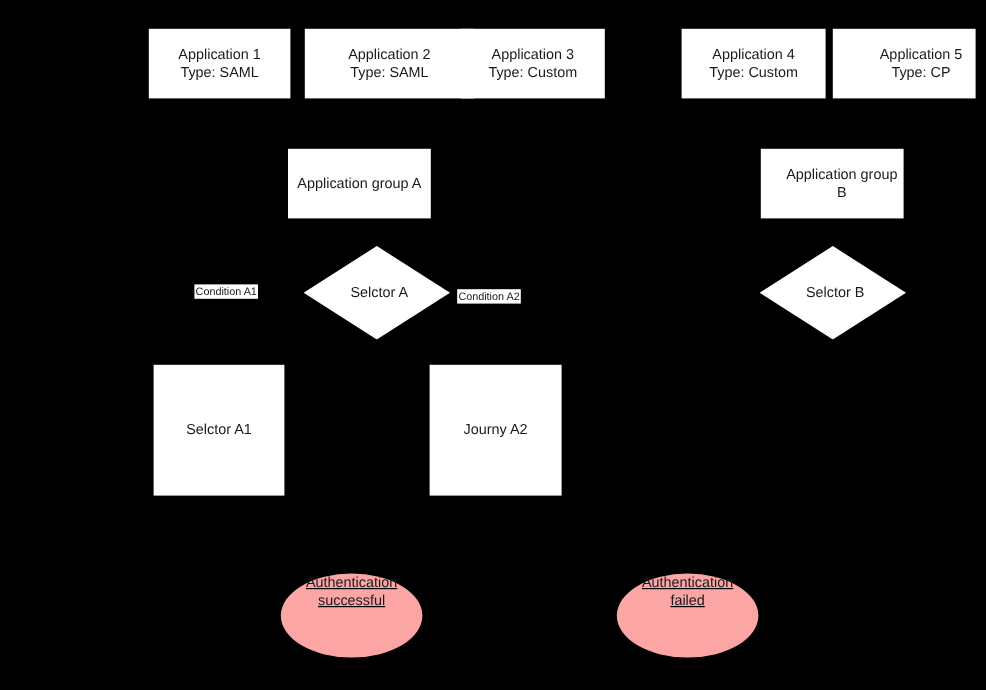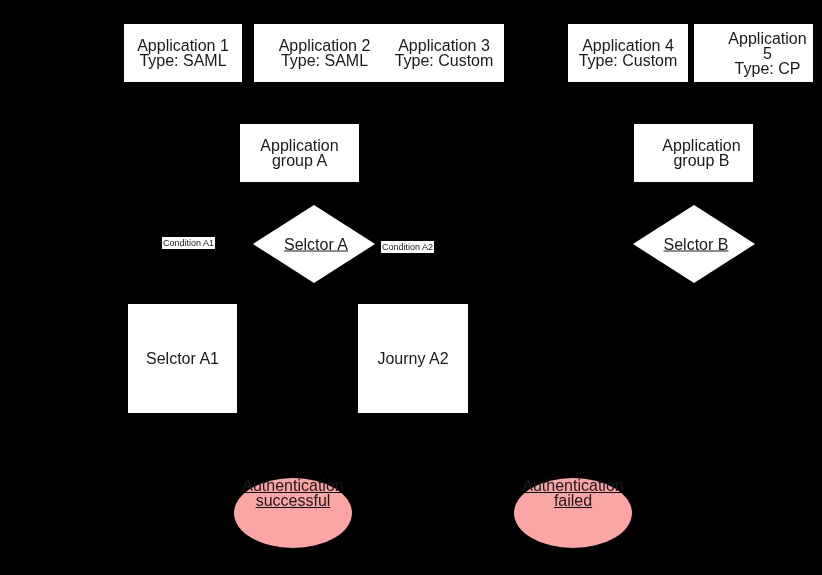--- a/index.html
+++ b/index.html
@@ -17,21 +17,21 @@
   #canvas {
     position: relative;
     width: 822px;
     height: 575px;
     background: #000000;
   }
 
   
   .node-text {
     color: #1a1a1a;
-    font-size: 16px;
+    font-size: 12px;
     line-height: 15px;
     text-align: center;
     font-family: "Liberation Sans", sans-serif;
     white-space: pre-line;
     pointer-events: none;
   }
 
   
   .rect {
     position: absolute;
@@ -51,21 +51,20 @@
     inset: 0;
     background: #ffffff;
     clip-path: polygon(50% 0%, 100% 50%, 50% 100%, 0% 50%);
   }
   .diamond .node-text {
     position: absolute;
     left: 4px;
     right: 0;
     top: 50%;
     transform: translateY(-50%);
-    text-decoration: underline;
   }
 
   
   .ellipse {
     position: absolute;
     background: #fca5a5;
     border-radius: 50%;
     display: flex;
     justify-content: center;
     box-sizing: border-box;

